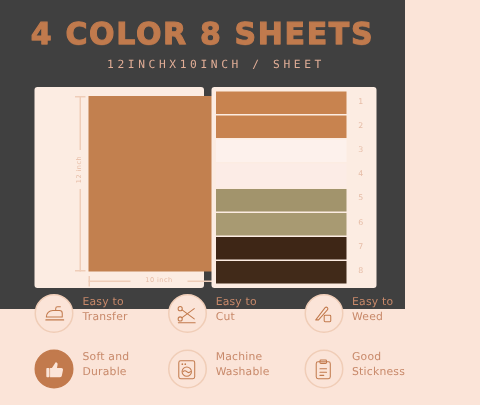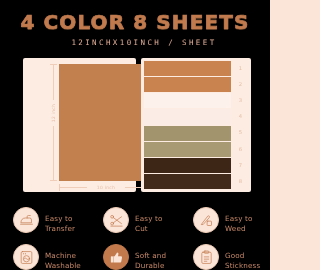--- a/index.html
+++ b/index.html
@@ -2,21 +2,21 @@
 <html><head>
 <meta charset="utf-8">
 <style>
   * { box-sizing: border-box; margin: 0; padding: 0; }
   html, body {
     width: 270px; height: 270px;
     font-family: "Liberation Sans", sans-serif;
     background: #fbe4d8;
     overflow: hidden;
   }
-  #page { position: relative; width: 270px; height: 270px; background: #000000; }
+  #page { position: relative; width: 270px; height: 206px; background: #404040; }
 
   
   #header { position: absolute; left: 0; top: 0; width: 270px; height: 55px; }
   #title {
     position: absolute; left: 0; top: 11px; width: 270px;
     text-align: center;
     font-family: "DejaVu Sans", sans-serif;
     font-weight: bold;
     font-size: 20px;
     letter-spacing: 1.1px;
@@ -107,21 +107,21 @@
     display: flex; align-items: center; justify-content: center;
     font-family: "DejaVu Sans", sans-serif;
     font-size: 5.2px; color: #e6bda7; line-height: 1;
   }
 
   
   #features {
     position: absolute; left: 0; top: 196px; width: 270px; height: 74px;
     display: grid; grid-template-columns: repeat(3, 1fr); grid-template-rows: repeat(2, 1fr);
   }
-  .feature { display: flex; align-items: flex-end; padding-left: 13px; gap: 6px; }
+  .feature { display: flex; align-items: flex-start; padding-left: 23px; gap: 6px; }
   .f-icon {
     width: 26px; height: 26px; flex: 0 0 26px;
     border-radius: 50%;
     border: 1px solid #f0cdb7;
     display: flex; align-items: center; justify-content: center;
     background: #fbe4d8;
   }
   .f-icon.filled { background: #c27a4d; border-color: #c27a4d; }
   .f-icon svg { display: block; }
   .f-label {
@@ -211,43 +211,43 @@
         <div class="f-icon">
           <svg width="15" height="15" viewBox="0 0 24 24">
             <path stroke="#c27a4d" stroke-width="1.1" fill="none" stroke-linecap="round" stroke-linejoin="round" d="M4 18 14 5c1.6-1.6 4 .8 2.4 2.4L7 18z"></path>
             <rect stroke="#c27a4d" stroke-width="1.1" fill="none" stroke-linecap="round" stroke-linejoin="round" x="13" y="13" width="7" height="7" rx="1"></rect>
           </svg>
         </div>
         <div class="f-label">Easy to
 Weed</div>
       </div>
       <div class="feature">
+        <div class="f-icon filled">
+          <svg width="15" height="15" viewBox="0 0 24 24">
+            <path fill="#fbe4d8" d="M7 10h2l4-6c1.6 0 2.3 1.2 2 2.6L14.4 10H19c1.2 0 2 1 1.8 2.2l-1.2 6c-.2 1-1 1.8-2 1.8H7z"></path>
+            <rect fill="#fbe4d8" x="3" y="10" width="3.4" height="10" rx="1"></rect>
+          </svg>
+        </div>
+        <div class="f-label">Soft and
+Durable</div>
+      </div>
+      <div class="feature">
         <div class="f-icon">
           <svg width="15" height="15" viewBox="0 0 24 24">
             <rect stroke="#c27a4d" stroke-width="1.1" fill="none" stroke-linecap="round" stroke-linejoin="round" x="3.5" y="2.5" width="17" height="19" rx="2"></rect>
             <circle stroke="#c27a4d" stroke-width="1.1" fill="none" stroke-linecap="round" stroke-linejoin="round" cx="12" cy="14" r="5"></circle>
             <path stroke="#c27a4d" stroke-width="1.1" fill="none" stroke-linecap="round" stroke-linejoin="round" d="M8 14c1.3-1.4 2.7-1.4 4 0s2.7 1.4 4 0"></path>
             <circle fill="#c27a4d" cx="7.3" cy="6" r=".9"></circle>
             <circle fill="#c27a4d" cx="10.4" cy="6" r=".9"></circle>
           </svg>
         </div>
         <div class="f-label">Machine
 Washable</div>
       </div>
       <div class="feature">
-        <div class="f-icon filled">
-          <svg width="15" height="15" viewBox="0 0 24 24">
-            <path fill="#fbe4d8" d="M7 10h2l4-6c1.6 0 2.3 1.2 2 2.6L14.4 10H19c1.2 0 2 1 1.8 2.2l-1.2 6c-.2 1-1 1.8-2 1.8H7z"></path>
-            <rect fill="#fbe4d8" x="3" y="10" width="3.4" height="10" rx="1"></rect>
-          </svg>
-        </div>
-        <div class="f-label">Soft and
-Durable</div>
-      </div>
-      <div class="feature">
         <div class="f-icon">
           <svg width="15" height="15" viewBox="0 0 24 24">
             <rect stroke="#c27a4d" stroke-width="1.1" fill="none" stroke-linecap="round" stroke-linejoin="round" x="4.5" y="3.5" width="15" height="18" rx="2"></rect>
             <rect stroke="#c27a4d" stroke-width="1.1" fill="none" stroke-linecap="round" stroke-linejoin="round" x="8.5" y="1.6" width="7" height="3.6" rx="1"></rect>
             <path stroke="#c27a4d" stroke-width="1.1" fill="none" stroke-linecap="round" stroke-linejoin="round" d="M8.5 11h7"></path>
             <path stroke="#c27a4d" stroke-width="1.1" fill="none" stroke-linecap="round" stroke-linejoin="round" d="M8.5 14.6h7"></path>
             <path stroke="#c27a4d" stroke-width="1.1" fill="none" stroke-linecap="round" stroke-linejoin="round" d="M8.5 18h4"></path>
           </svg>
         </div>
         <div class="f-label">Good

